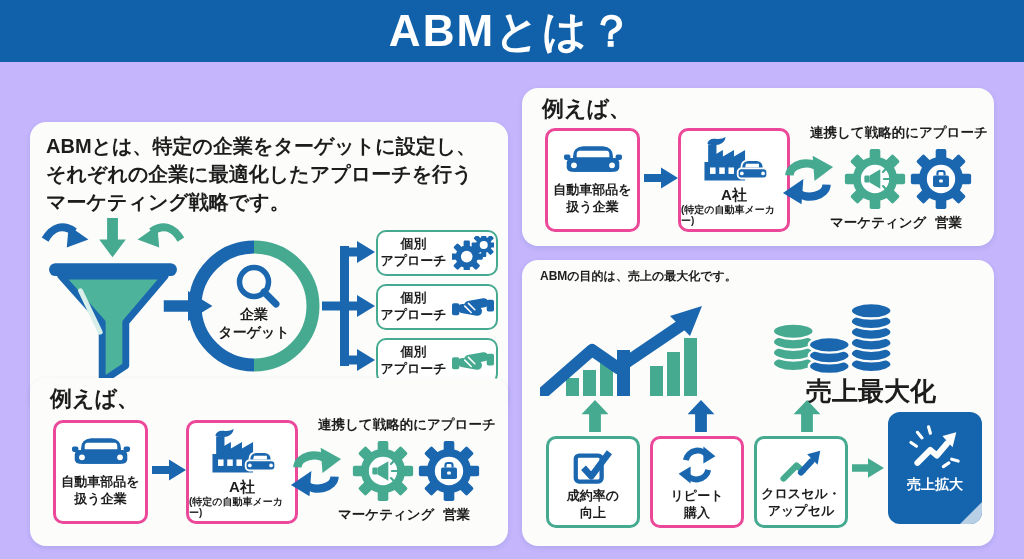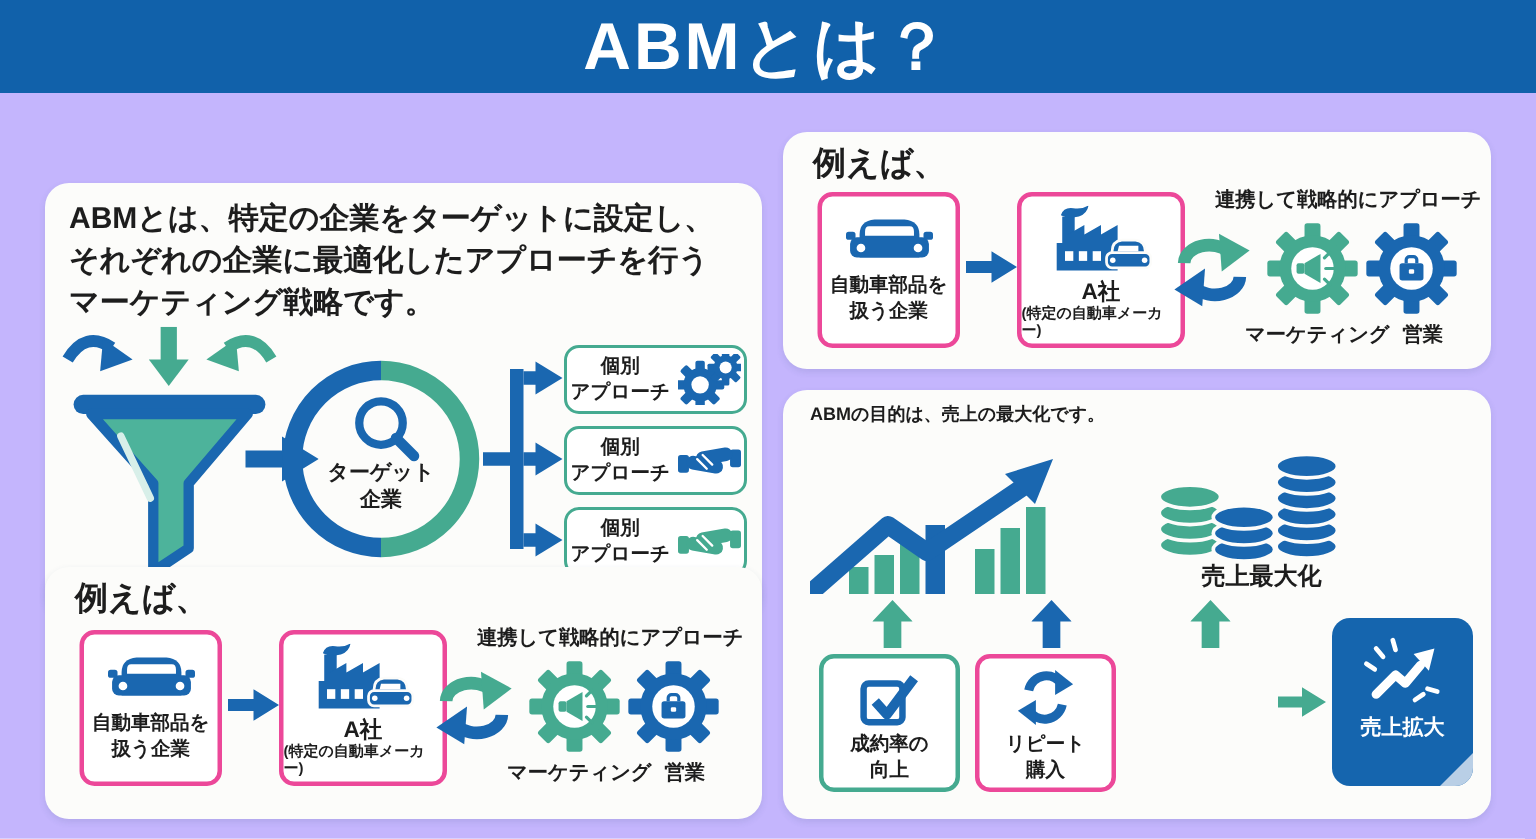--- a/index.html
+++ b/index.html
@@ -19,21 +19,21 @@
   .bbox{position:absolute;box-sizing:border-box;border:3px solid #ec4899;border-radius:10px;background:#fff;display:flex;flex-direction:column;align-items:center;}
   .teal-border{border-color:#45aa90;}
   .boxlabel{font-size:13px;font-weight:bold;color:#1d1d1d;line-height:1.28;text-align:center;margin-top:3px;}
   .abox{position:absolute;box-sizing:border-box;width:122px;height:46px;border:2.5px solid #45aa90;border-radius:10px;background:#fff;display:flex;align-items:center;justify-content:center;gap:5px;}
   .abox .boxlabel{margin-top:0;font-size:13px;}
   .target-label{position:absolute;left:0;top:66px;width:100%;text-align:center;font-size:14px;font-weight:bold;color:#1d1d1d;line-height:1.25;}
   .caption{position:absolute;font-size:13.5px;font-weight:bold;color:#1d1d1d;white-space:nowrap;}
   .glabel{position:absolute;font-size:13.5px;font-weight:bold;color:#1d1d1d;text-align:right;white-space:nowrap;}
   .maker-main{font-size:15px;font-weight:bold;color:#1d1d1d;line-height:1.1;margin-top:2px;}
   .maker-sub{font-size:10px;font-weight:bold;color:#1d1d1d;line-height:1.1;}
-  .result-caption{position:absolute;left:224px;top:114px;width:190px;text-align:center;font-size:16px;font-weight:bold;color:#1d1d1d;}
+  .result-caption{position:absolute;left:224px;top:114px;width:190px;text-align:right;font-size:26px;font-weight:bold;color:#1d1d1d;}
   .outcome{position:absolute;left:366px;top:152px;width:94px;height:112px;background:#1565ae;border-radius:12px;display:flex;flex-direction:column;align-items:center;overflow:hidden;}
   .outcome-label{color:#fff;font-size:14px;font-weight:bold;margin-top:2px;}
   .curl{position:absolute;right:0;bottom:0;width:0;height:0;border-style:solid;border-width:0 0 22px 22px;border-color:transparent transparent #b9cfe6 transparent;}
 </style>
 </head>
 <body>
 
 <svg width="0" height="0" style="position:absolute" aria-hidden="true">
   <defs>
     <symbol id="sym-arrow-right" viewBox="0 0 52 34">
@@ -182,22 +182,22 @@
       </svg>
 
     <div class="abs" style="left:158px;top:118px;width:132px;height:132px">
       <svg width="132" height="132" viewBox="0 0 132 132">
         <path d="M66 7 A59 59 0 0 0 66 125" stroke="#1a67b0" stroke-width="13" fill="none"></path>
         <path d="M66 7 A59 59 0 0 1 66 125" stroke="#45aa90" stroke-width="13" fill="none"></path>
         <circle cx="66" cy="42" r="14.5" stroke="#1a67b0" stroke-width="5.5" fill="none"></circle>
         <path d="M76 52 L88 64" stroke="#1a67b0" stroke-width="7" stroke-linecap="round"></path>
       </svg>
       <div class="target-label">
+        <div>企業</div>
         <div>ターゲット</div>
-        <div>企業</div>
       </div>
     </div>
 
     <svg class="abs" style="left:292px;top:118px" width="58" height="148" viewBox="0 0 58 148">
       <g fill="#1a67b0">
         <rect x="18" y="6" width="9" height="120"></rect>
         <rect x="0" y="61.5" width="18" height="9"></rect>
         <rect x="27" y="7.5" width="9" height="9"></rect>
           <polygon points="35,1 53,12 35,23"></polygon>
         <rect x="27" y="61.5" width="9" height="9"></rect>
@@ -397,20 +397,29 @@
     </div>
     <div class="bbox teal-border" style="left:24px;top:176px;width:94px;height:92px">
       <svg style="margin-top:8px" width="40" height="38" viewBox="0 0 46 44">
           <use href="#sym-checkbox"></use>
         </svg>
       <div class="boxlabel">
         <div>成約率の</div>
         <div>向上</div>
       </div>
     </div>
+    <div class="bbox teal-border" style="left:232px;top:176px;width:94px;height:92px">
+      <svg style="margin-top:9px" width="42" height="35" viewBox="0 0 48 40">
+          <use href="#sym-trendup"></use>
+        </svg>
+      <div class="boxlabel">
+        <div>クロスセル・</div>
+        <div>アップセル</div>
+      </div>
+    </div>
 
     <svg class="abs" style="left:330px;top:196px" width="32" height="24" viewBox="0 0 52 34" fill="#45aa90">
         <use href="#sym-arrow-right"></use>
       </svg>
 
     <div class="outcome">
       <svg style="margin-top:12px" width="60" height="50" viewBox="0 0 64 54">
           <use href="#sym-burst-arrow"></use>
         </svg>
       <div class="outcome-label">売上拡大</div>

